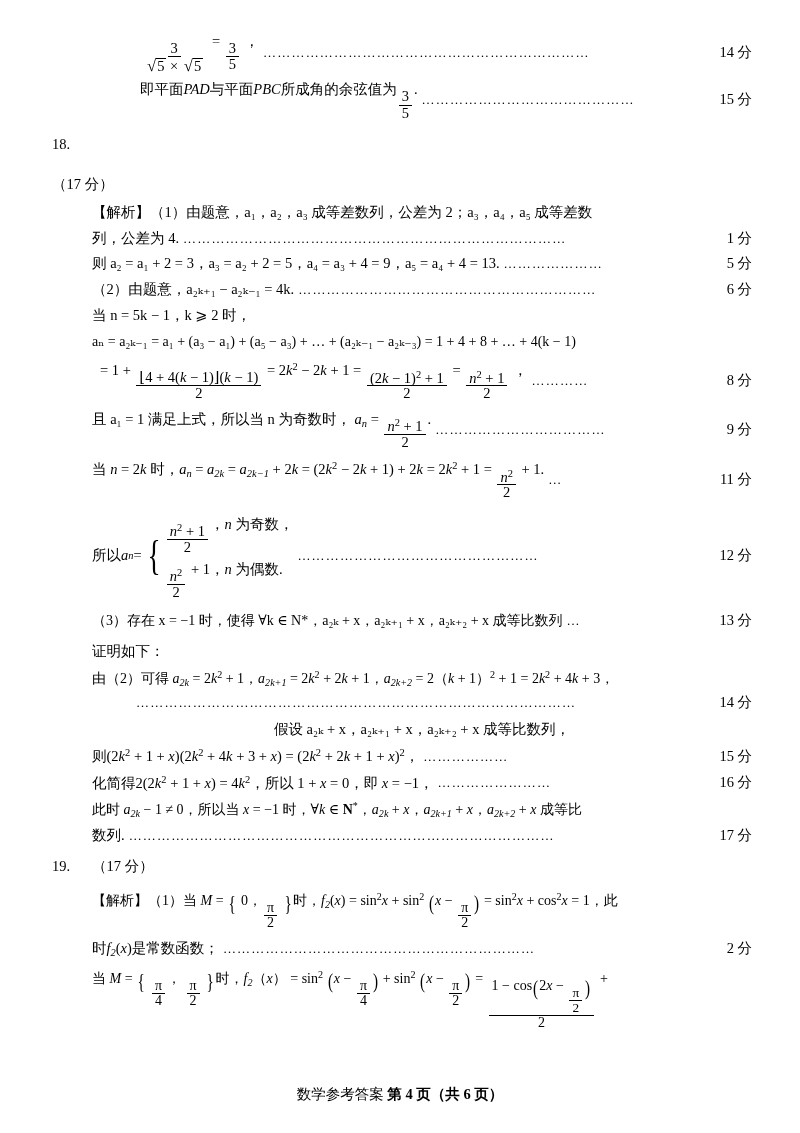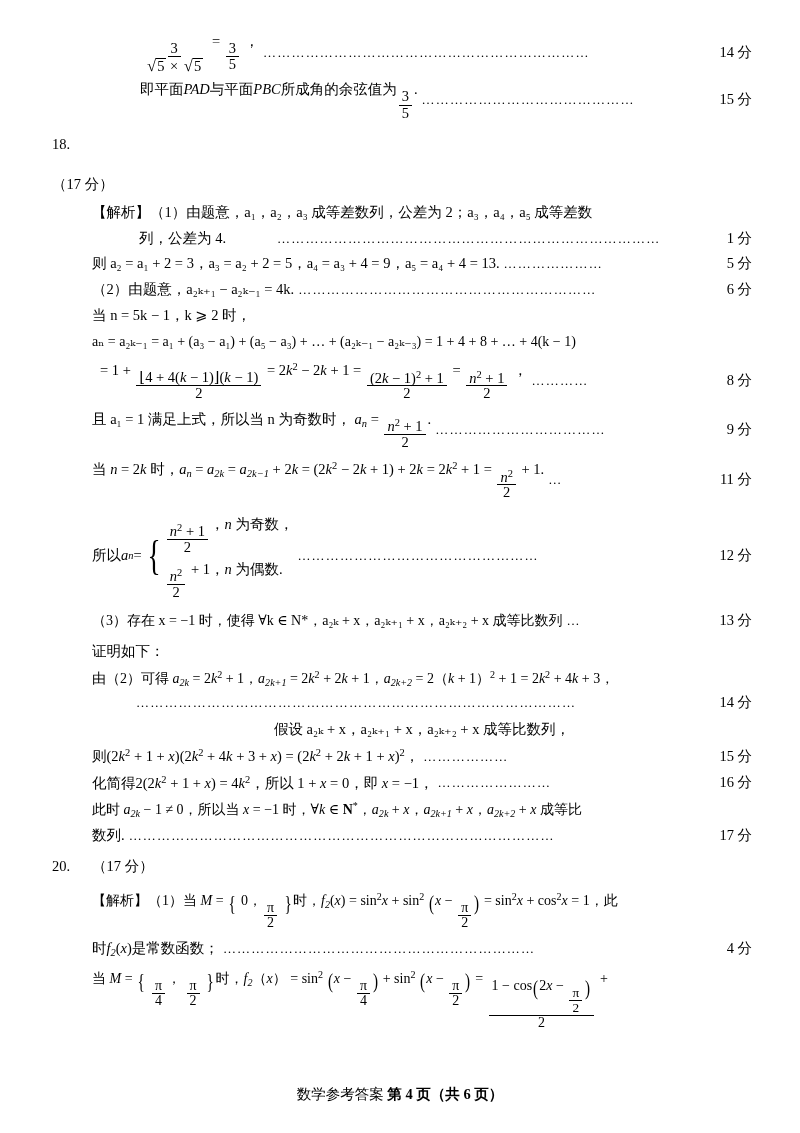--- a/index.html
+++ b/index.html
@@ -166,21 +166,21 @@
     <div class="line blk" style="margin-top:10px;flex-direction:column;">
       <span class="numcol">18.</span>
       <span class="body-text">（17 分）</span>
     </div>
 
     <div class="line" style="margin-top:6px;">
       <span class="numcol"></span>
       <span class="body-text">【解析】（1）由题意，a₁，a₂，a₃ 成等差数列，公差为 2；a₃，a₄，a₅ 成等差数</span>
     </div>
 
-    <div class="line" style="margin-top:4px;gap:47px;">
+    <div class="line" style="margin-top:4px;">
       <span class="numcol"></span>
       <span class="body-text">列，公差为 4.</span>
       <span class="dots">………………………………………………………………………</span>
       <span class="score">1 分</span>
     </div>
 
     <div class="line" style="margin-top:4px;">
       <span class="numcol"></span>
       <span class="body-text">则 a₂ = a₁ + 2 = 3，a₃ = a₂ + 2 = 5，a₄ = a₃ + 4 = 9，a₅ = a₄ + 4 = 13.</span>
       <span class="dots">…………………</span>
@@ -337,21 +337,21 @@
     </div>
 
     <div class="line" style="margin-top:4px;">
       <span class="numcol"></span>
       <span class="body-text">数列.</span>
       <span class="dots">………………………………………………………………………………</span>
       <span class="score">17 分</span>
     </div>
 
     <div class="line blk" style="margin-top:10px;">
-      <span class="numcol">20.</span>
+      <span class="numcol">19.</span>
       <span class="body-text">（17 分）</span>
     </div>
 
     <div class="line" style="margin-top:8px;height:48px;align-items:center;">
       <span class="numcol"></span>
       <span class="body-text" style="font-size:14px;">
         【解析】（1）当 <i class="v">M</i> =
         <span class="paren-big">{</span>
         0，<span class="frac" style="font-size:1em;vertical-align:-0.5em;">
             <span class="num">π</span>
@@ -365,21 +365,21 @@
         = sin<span class="sup">2</span><i class="v">x</i> + cos<span class="sup">2</span><i class="v">x</i> = 1，此
       </span>
     </div>
 
     <div class="line" style="margin-top:4px;">
       <span class="numcol"></span>
       <span class="body-text">
         时<i class="v">f</i><span class="sub">2</span>(<i class="v">x</i>)是常数函数；
       </span>
       <span class="dots">…………………………………………………………</span>
-      <span class="score">4 分</span>
+      <span class="score">2 分</span>
     </div>
 
     <div class="line" style="margin-top:10px;height:56px;align-items:center;">
       <span class="numcol"></span>
       <span class="body-text" style="font-size:14px;">
         当 <i class="v">M</i> =
         <span class="paren-big">{</span>
         <span class="frac" style="font-size:1em;vertical-align:-0.5em;">
             <span class="num">π</span>
             <span class="den">4</span>

